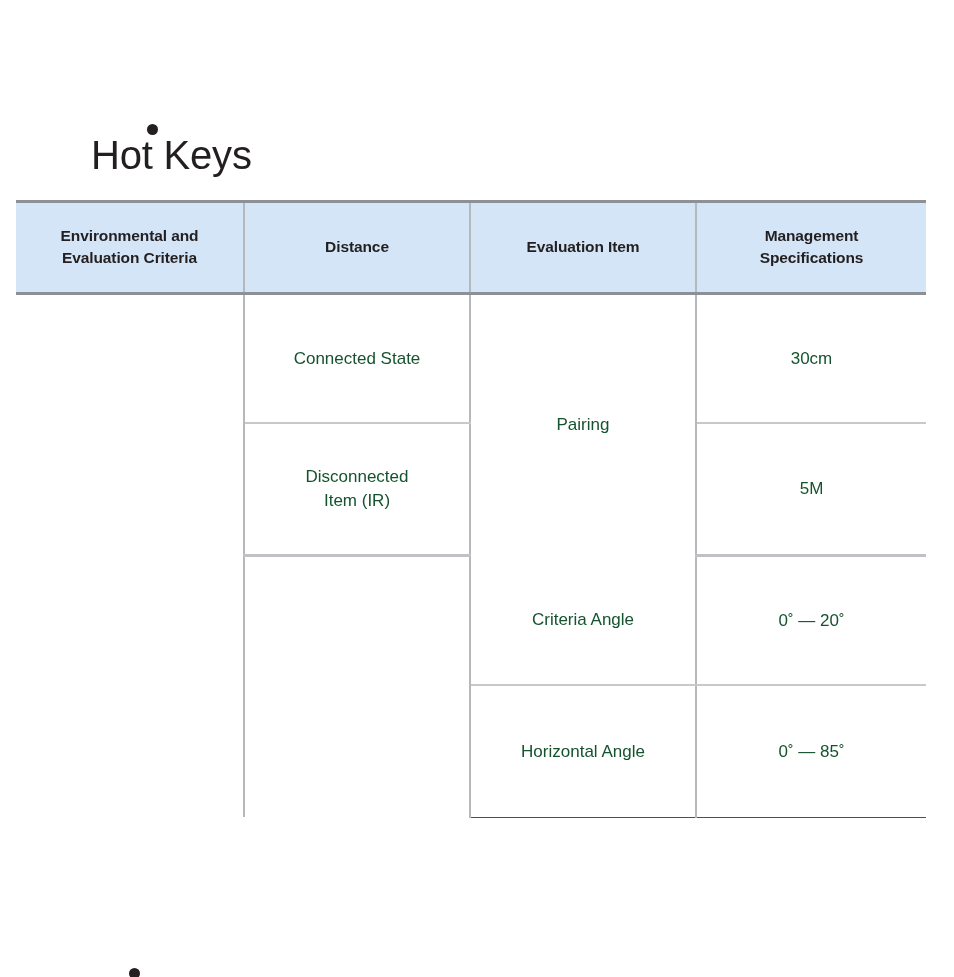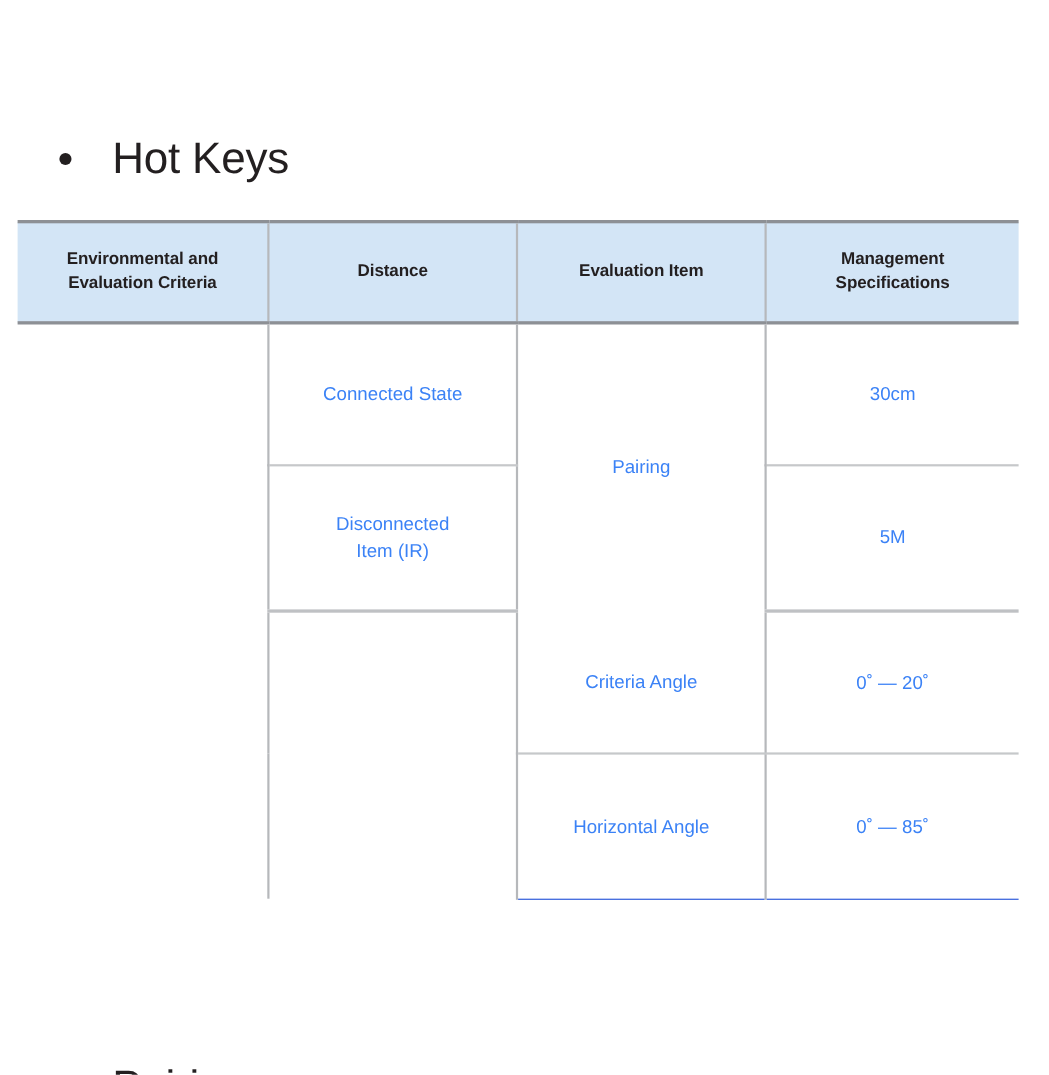--- a/index.html
+++ b/index.html
@@ -15,20 +15,21 @@
     position: relative;
     overflow: hidden;
   }
 
   
   .bullet-heading {
     position: absolute;
     display: flex;
     align-items: center;
     left: 54px;
+    flex-direction: column;
   }
   .bullet-dot {
     width: 11px;
     height: 11px;
     border-radius: 50%;
     background: #231f20;
     flex: 0 0 auto;
   }
   .bullet-text {
     font-size: 40px;
@@ -73,21 +74,21 @@
     vertical-align: middle;
     letter-spacing: -0.1px;
   }
   thead th:last-child { border-right: none; }
 
   tbody td {
     border-right: 2px solid #b6b8bb;
     border-bottom: 2px solid #c6c8ca;
     font-size: 17px;
     line-height: 1.4;
-    color: #3b82f6;
+    color: #14532d;
     text-align: center;
     vertical-align: middle;
     padding: 6px 10px;
   }
   tbody td:last-child { border-right: none; }
 
   td.blank-cell { border-right: 2px solid #b6b8bb; border-bottom: none; }
   td.no-bottom { border-bottom: none; }
 
   tr.section-end > td { border-bottom: 3px solid #bfc1c4; }

